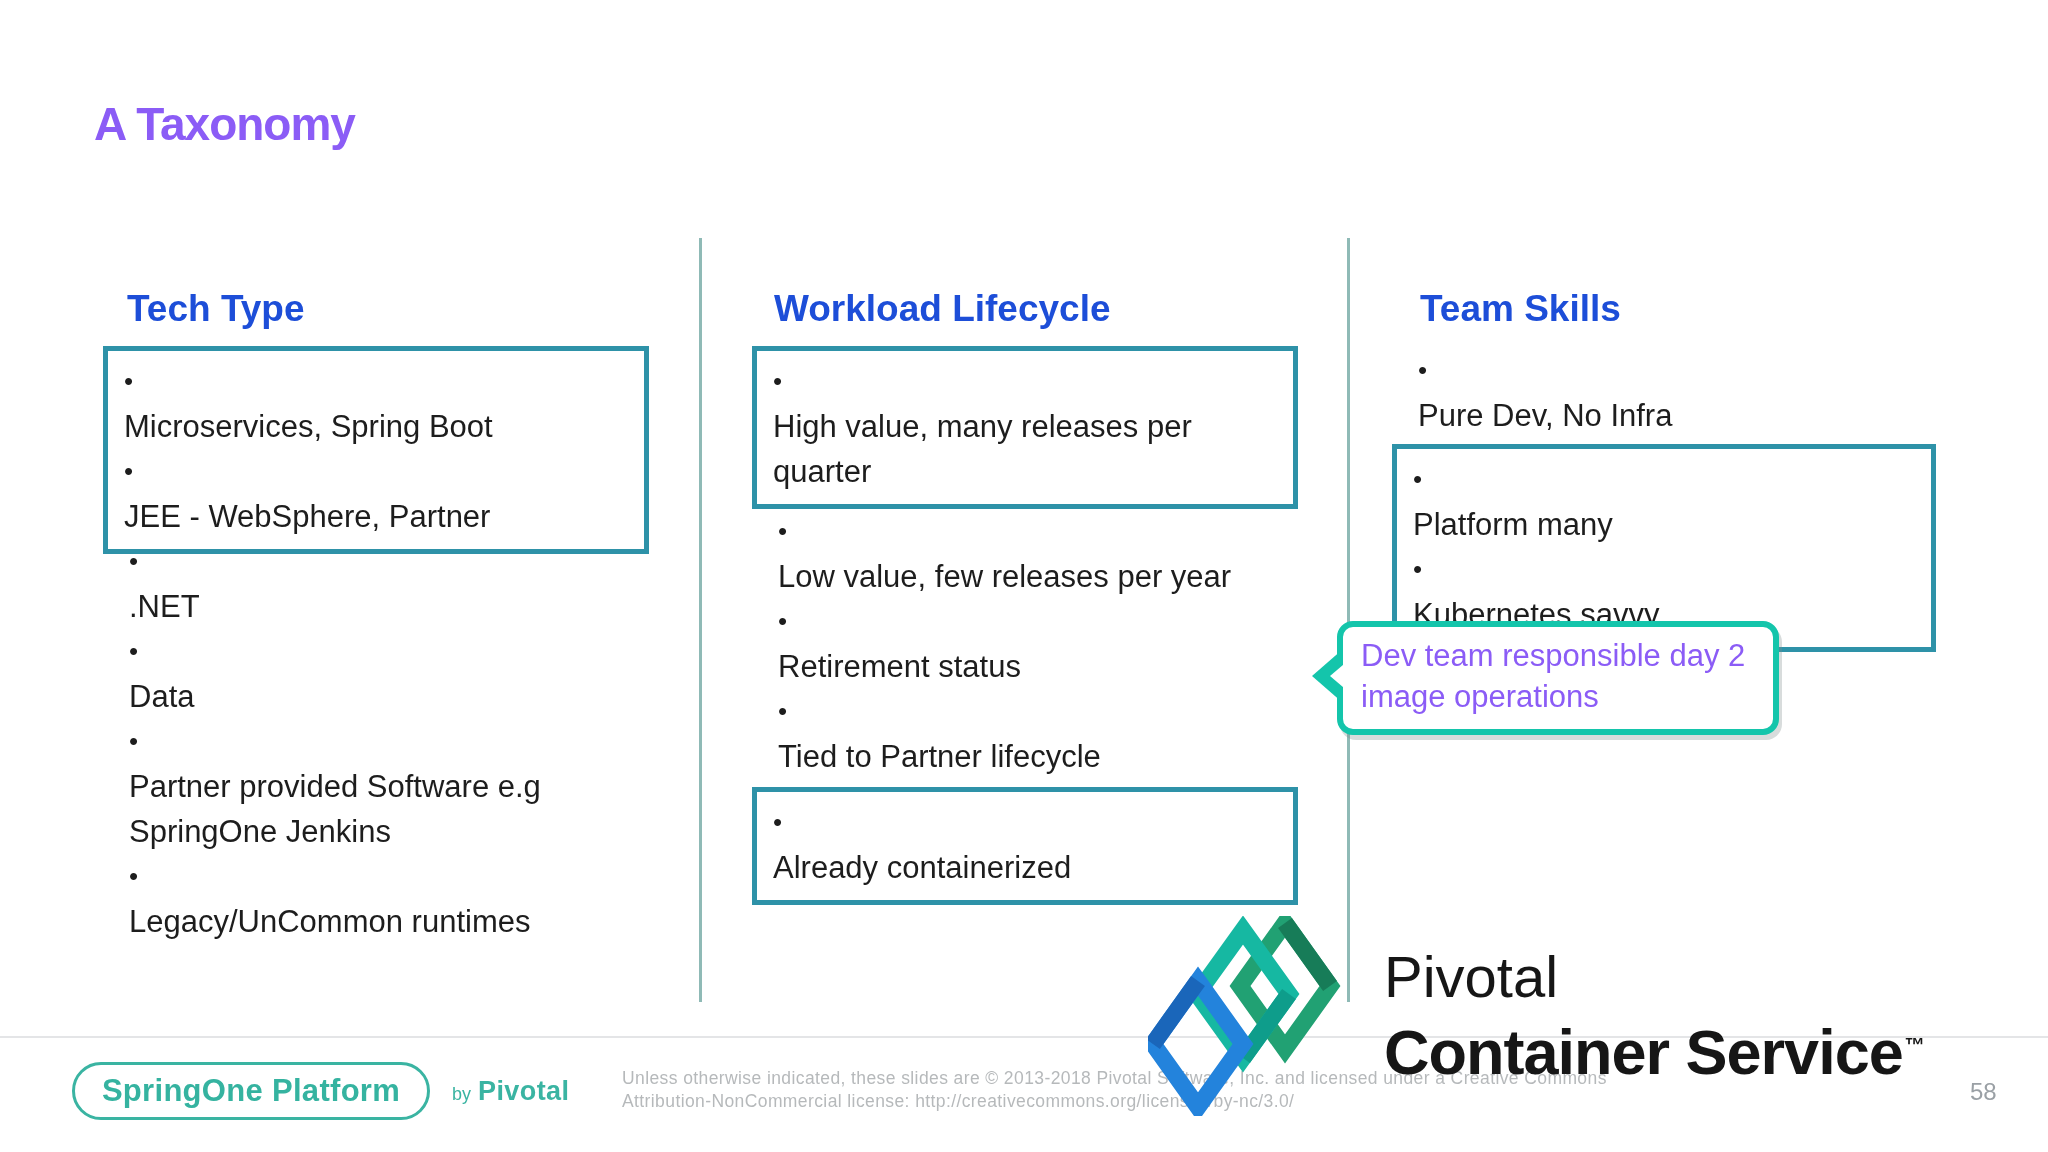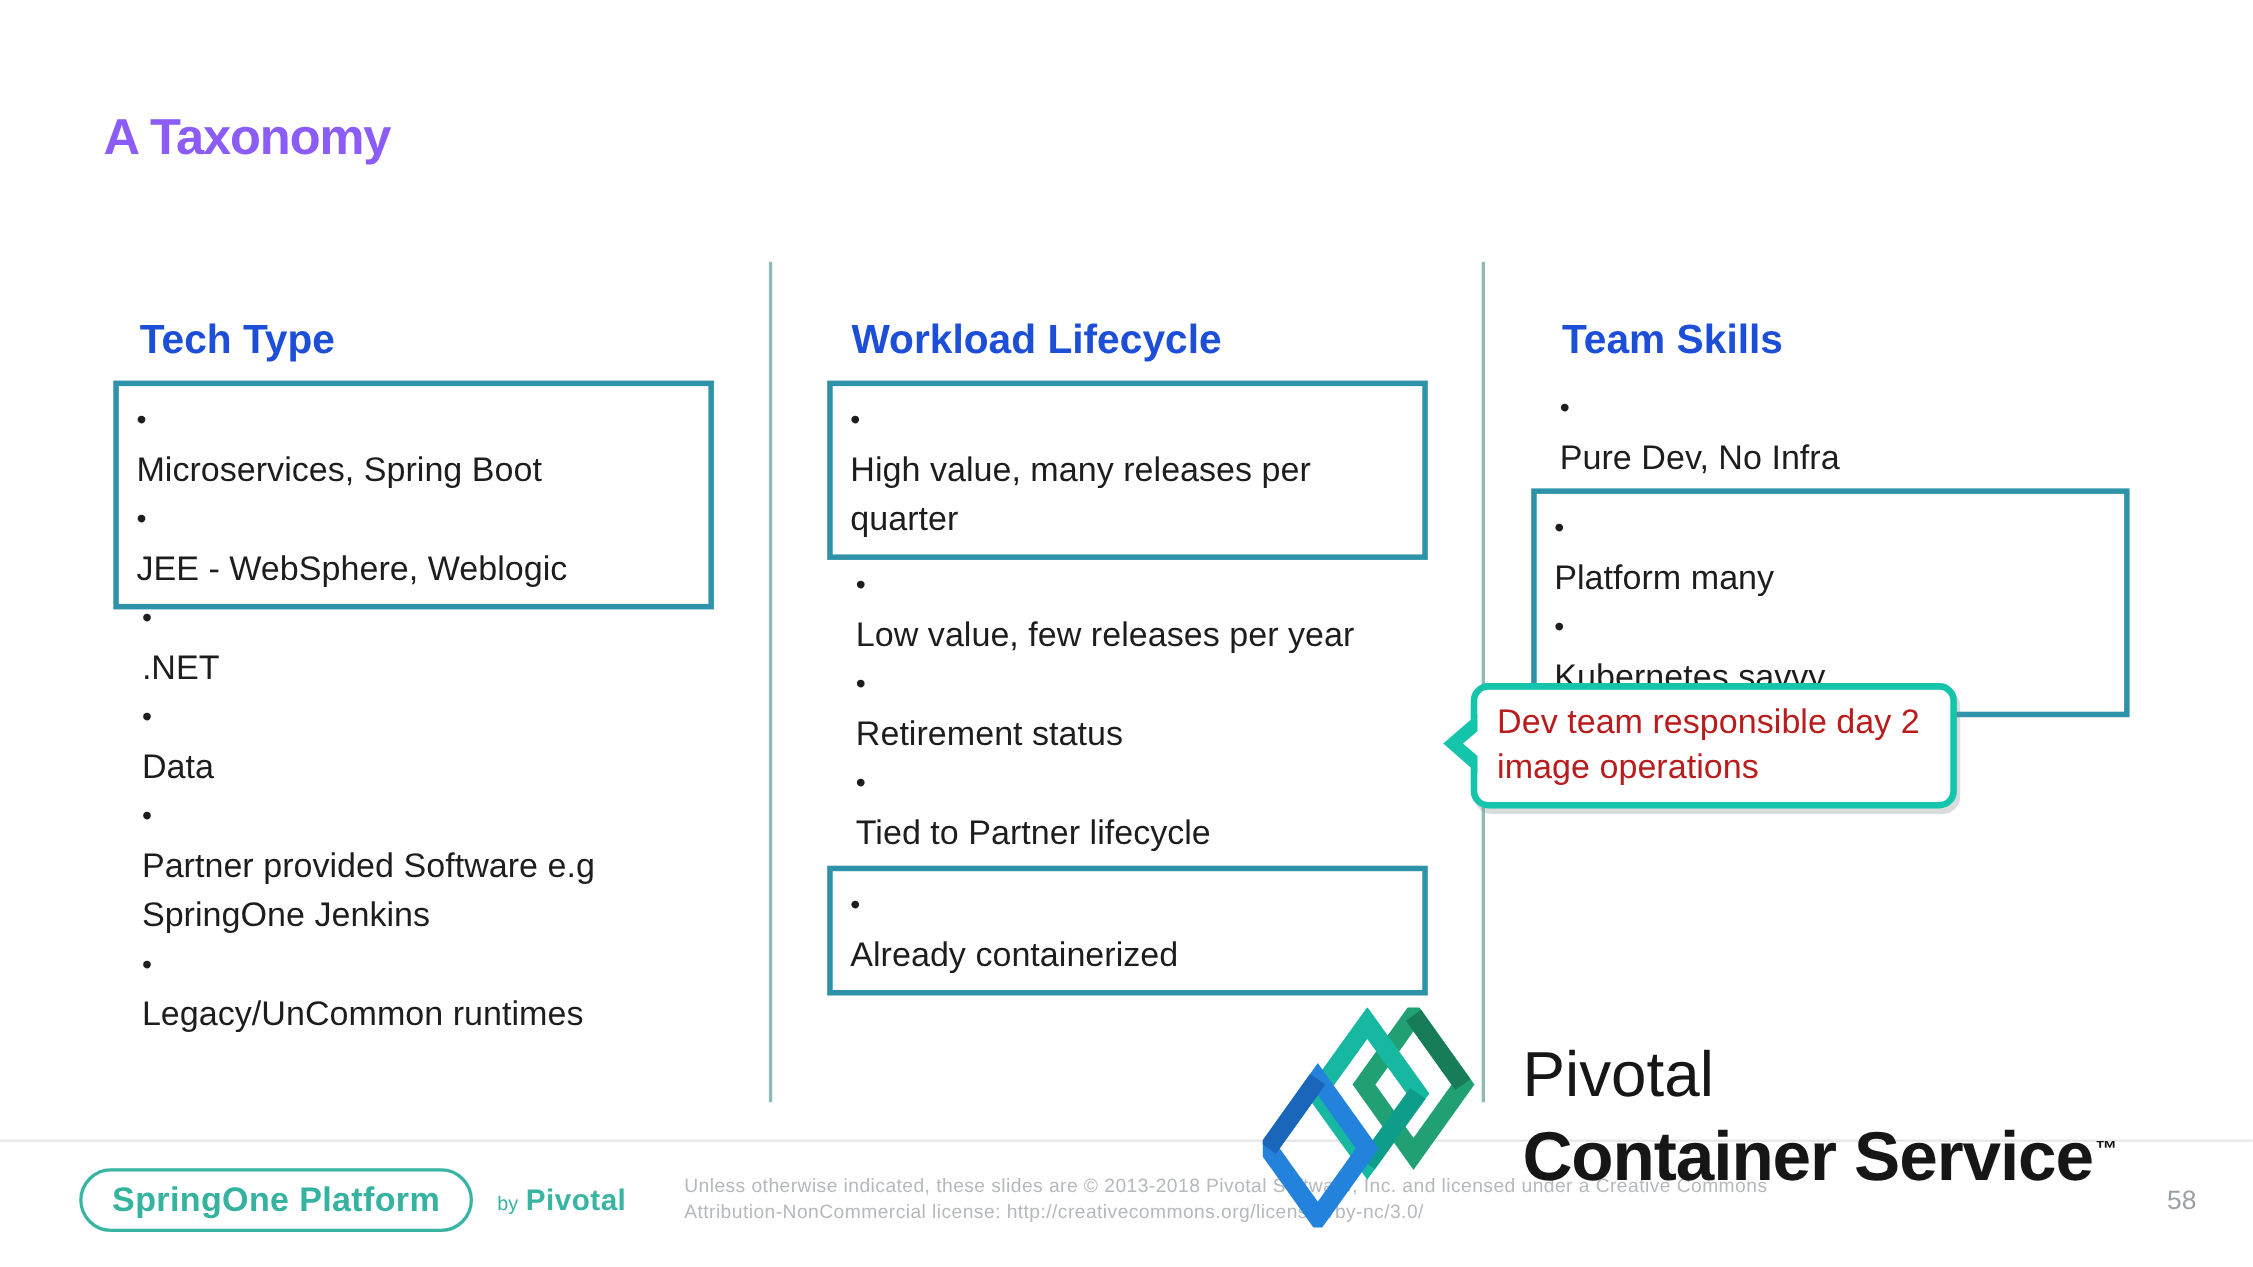--- a/index.html
+++ b/index.html
@@ -31,21 +31,21 @@
   .blt::before{content:"\2022";}
   .hbox{border:5px solid #2e92a8;background:transparent;position:relative;z-index:2;
         padding:8px 8px 10px 0;margin-top:16px;}
   .hbox .li{padding-left:16px;}
   .pull-up{margin-top:-15px;}
   .mt6{margin-top:6px;}
   .mt8{margin-top:8px;}
   
   .callout{position:absolute;left:1337px;top:621px;width:442px;box-sizing:border-box;
            border:6px solid #14c5ab;border-radius:16px;background:#ffffff;z-index:3;
-           padding:8px 10px 12px 18px;font-size:31px;line-height:41px;color:#b91c1c;
+           padding:8px 10px 12px 18px;font-size:31px;line-height:41px;color:#8b5cf6;
            box-shadow:3px 5px 0 rgba(125,140,140,0.30);}
   .callout .tail-out{position:absolute;left:-31px;top:22px;width:0;height:0;
            border-top:27px solid transparent;border-bottom:27px solid transparent;
            border-right:31px solid #14c5ab;}
   .callout .tail-in{position:absolute;left:-13px;top:32px;width:0;height:0;
            border-top:17px solid transparent;border-bottom:17px solid transparent;
            border-right:20px solid #ffffff;}
   
   .pill{position:absolute;left:72px;top:1062px;width:352px;height:52px;z-index:2;
         border:3px solid #3ab4a2;border-radius:32px;display:flex;align-items:center;
@@ -79,21 +79,21 @@
   <div class="col col-1">
     <h2>Tech Type</h2>
     <div class="hbox">
       <ul class="blist">
         <li class="li">
             <span class="blt"></span>
             <span>Microservices, Spring Boot</span>
           </li>
         <li class="li">
             <span class="blt"></span>
-            <span>JEE - WebSphere, Weblogic</span>
+            <span>JEE - WebSphere, Partner</span>
           </li>
       </ul>
     </div>
     <ul class="blist">
       <li class="li pull-up">
           <span class="blt"></span>
           <span>.NET</span>
         </li>
       <li class="li">
           <span class="blt"></span>

